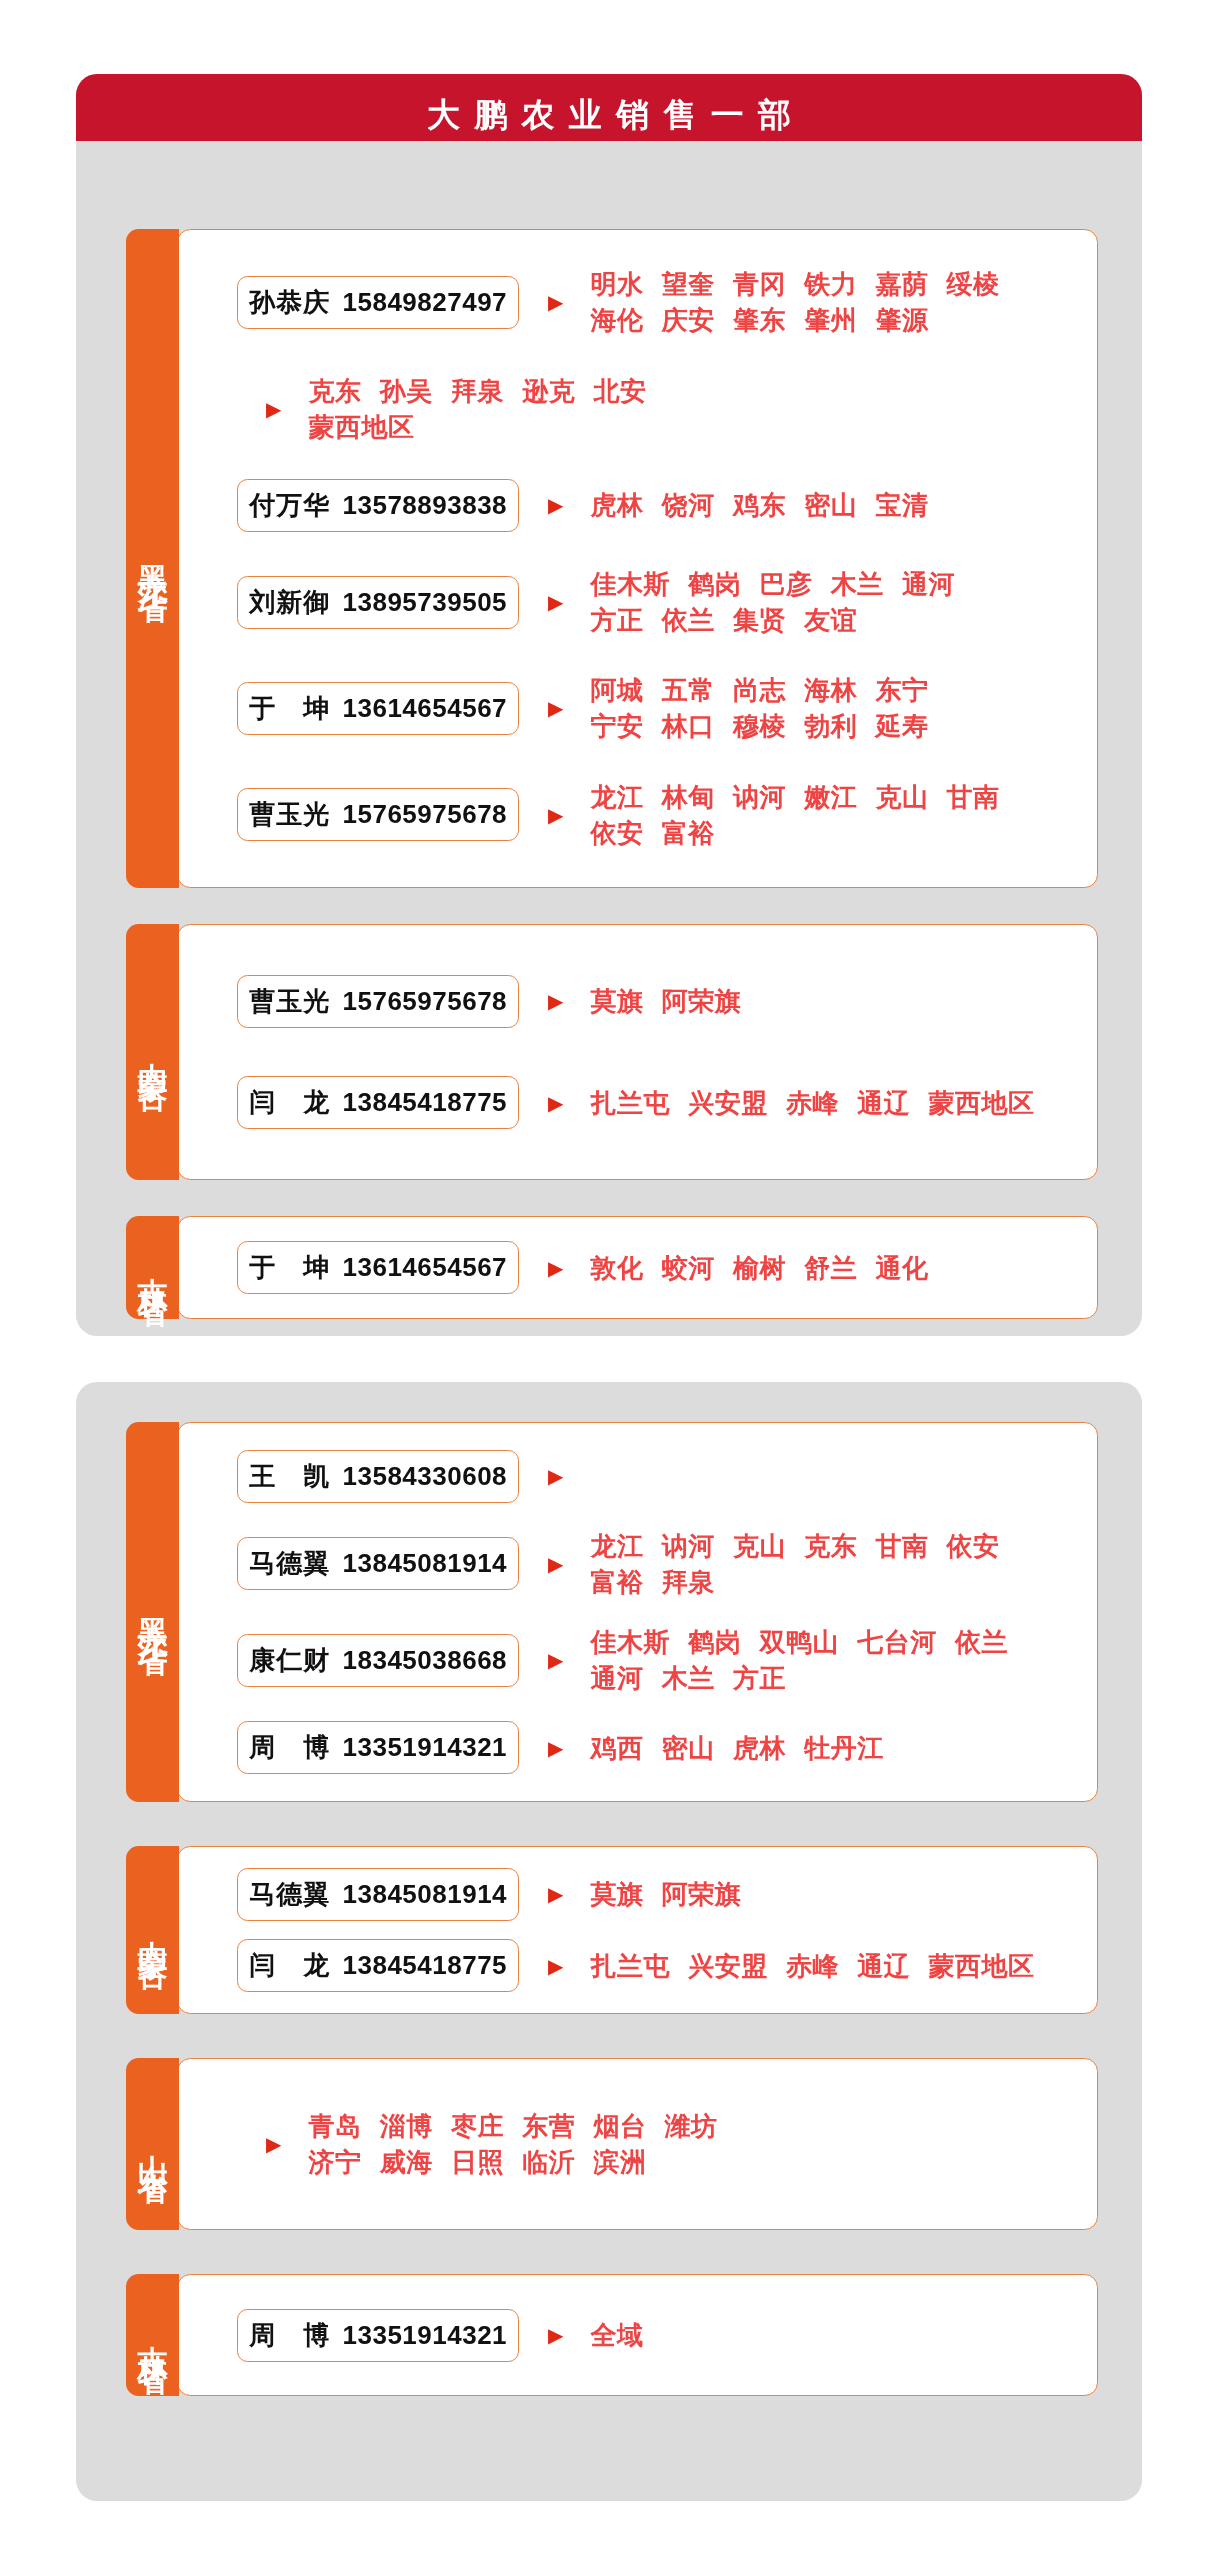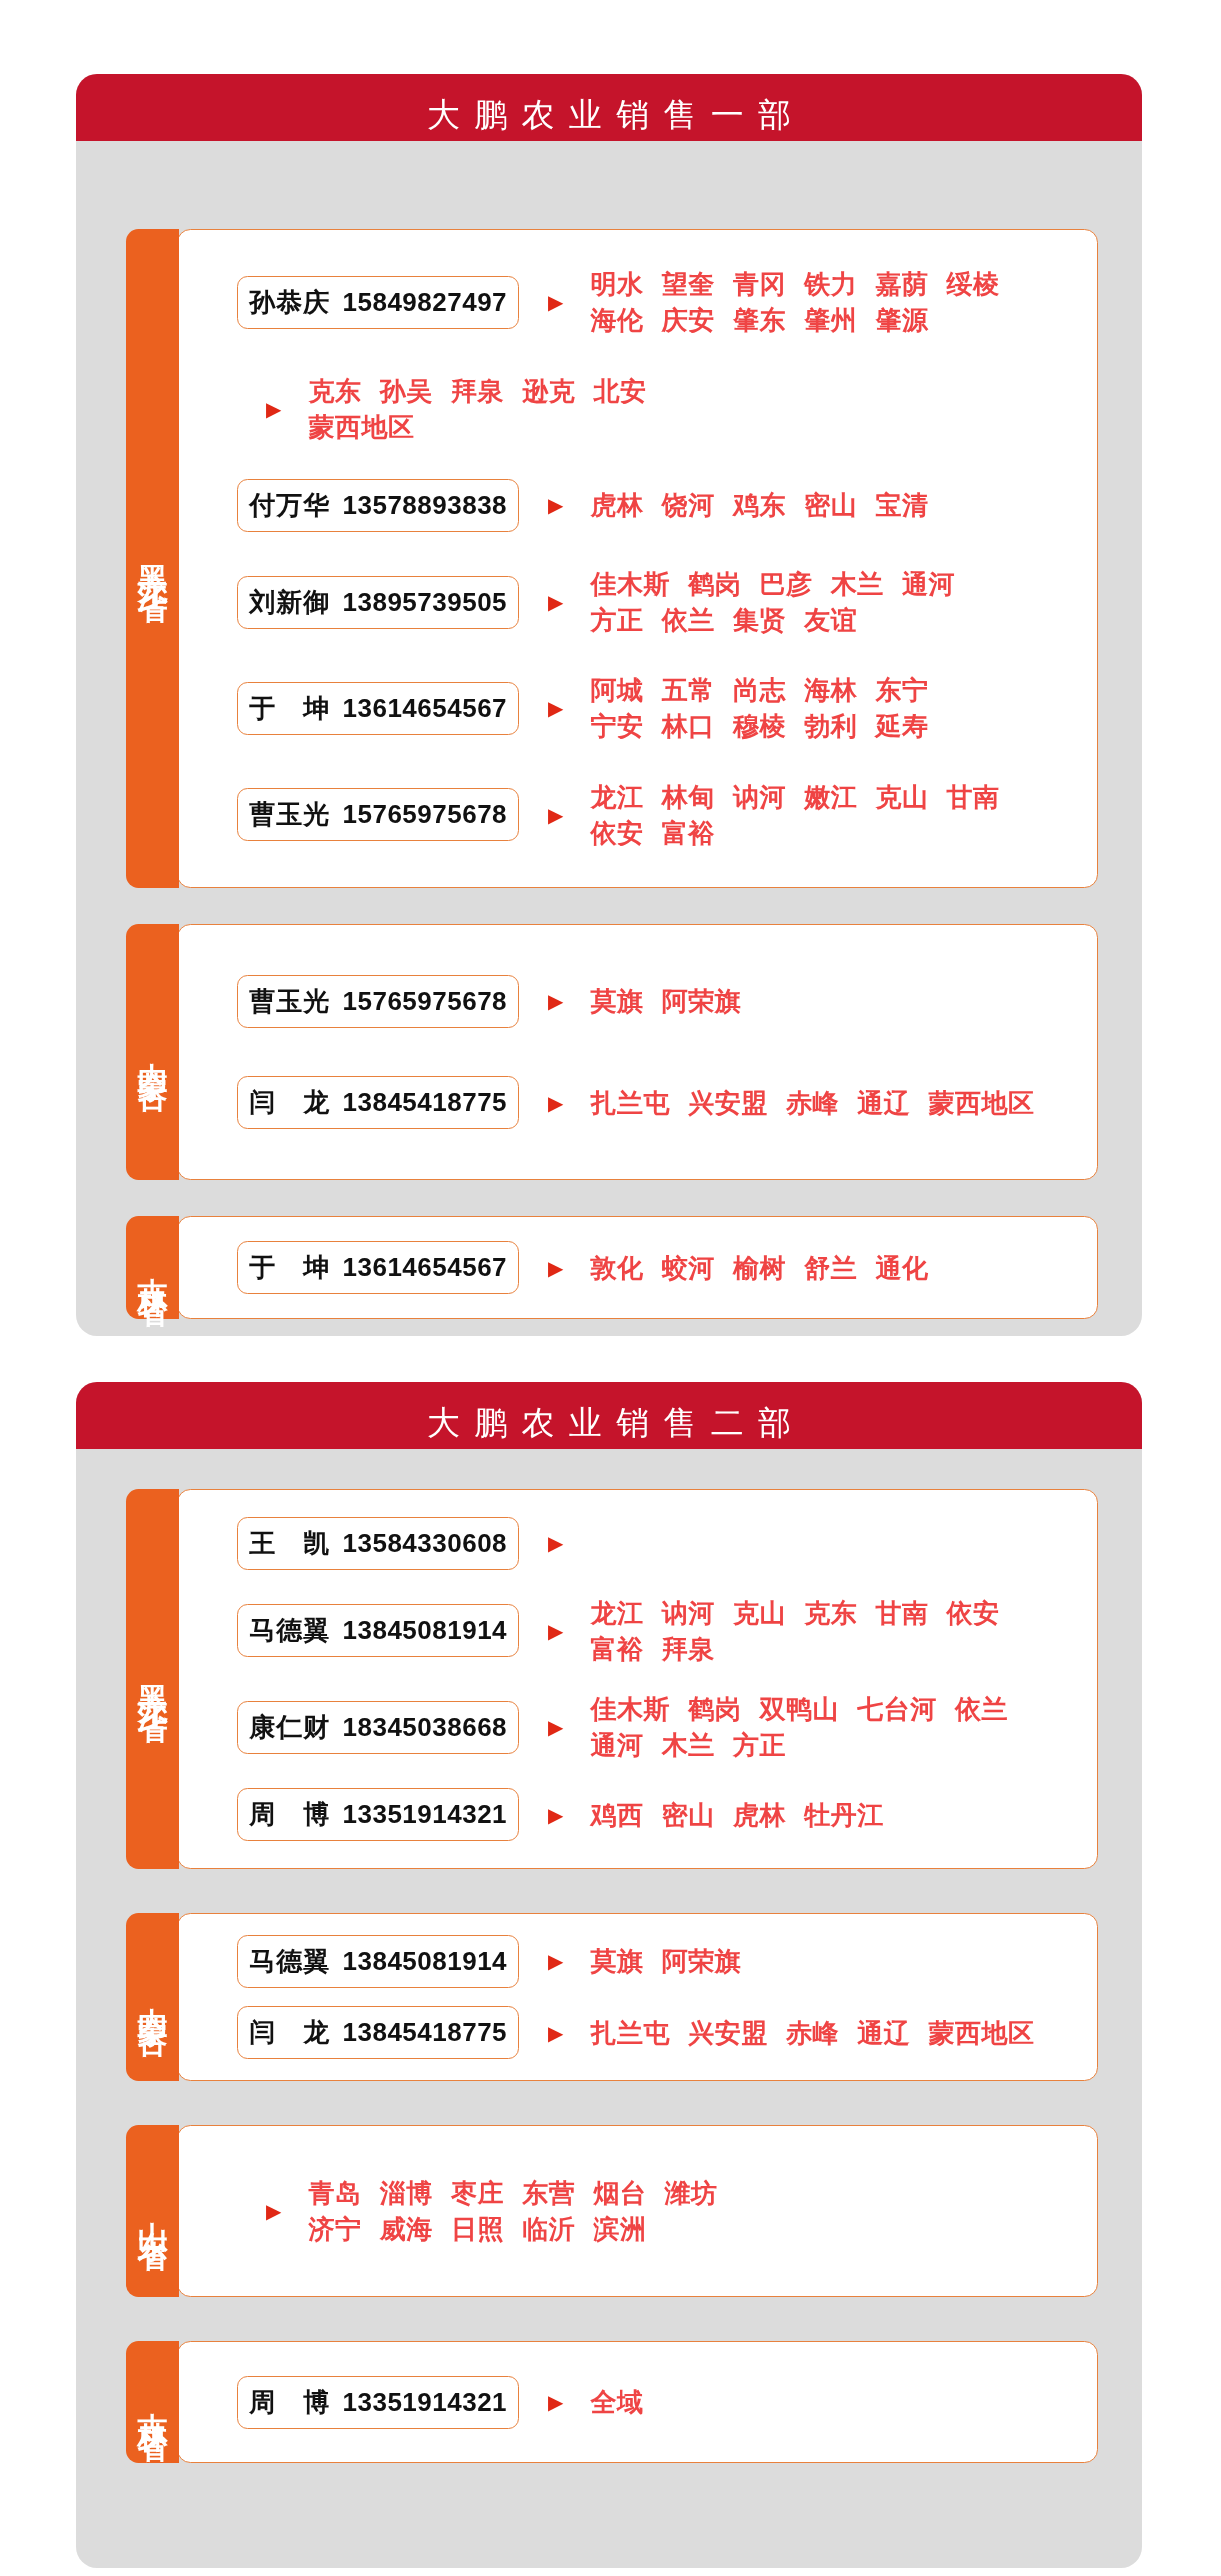--- a/index.html
+++ b/index.html
@@ -23,21 +23,21 @@
   .chead {
     height: 67px;
     background: #c5142b;
     display: flex;
     align-items: center;
     justify-content: center;
   }
   .ctitle {
     color: #ffffff;
     font-size: 33px;
-    font-weight: 400;
+    font-weight: 700;
     letter-spacing: 14.3px;
     text-indent: 14.3px;
     white-space: nowrap;
     margin-top: 16px;
   }
   .cbody {
     display: flex;
     flex-direction: column;
     padding: 88px 44px 17px 50px;
     gap: 36px;
@@ -225,23 +225,20 @@
           <span class="arrow">▶</span>
           <div class="regions">敦化 蛟河 榆树 舒兰 通化</div>
         </div>
       </div>
     </div>
 
   </div>
 </div>
 
 <div class="card card--two">
-  <header class="chead">
-    <div class="ctitle">大鹏农业销售二部</div>
-  </header>
   <div class="cbody">
 
     <div class="section">
       <div class="tab">
         <span class="tabtext">黑龙江省</span>
       </div>
       <div class="panel mh395">
         <div class="row">
           <div class="cbox">
             <span class="cname">王　凯</span>

